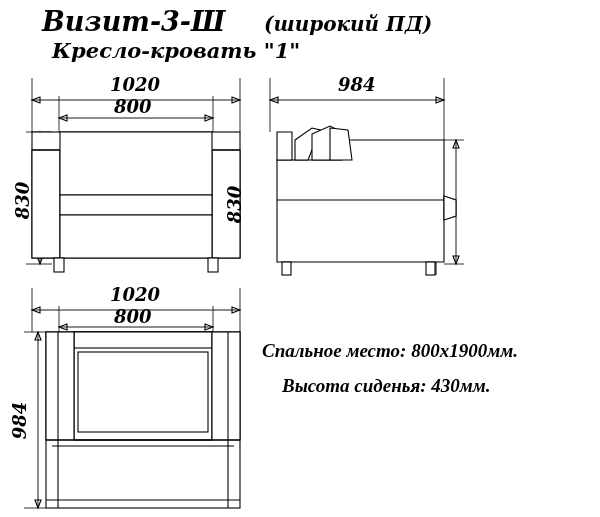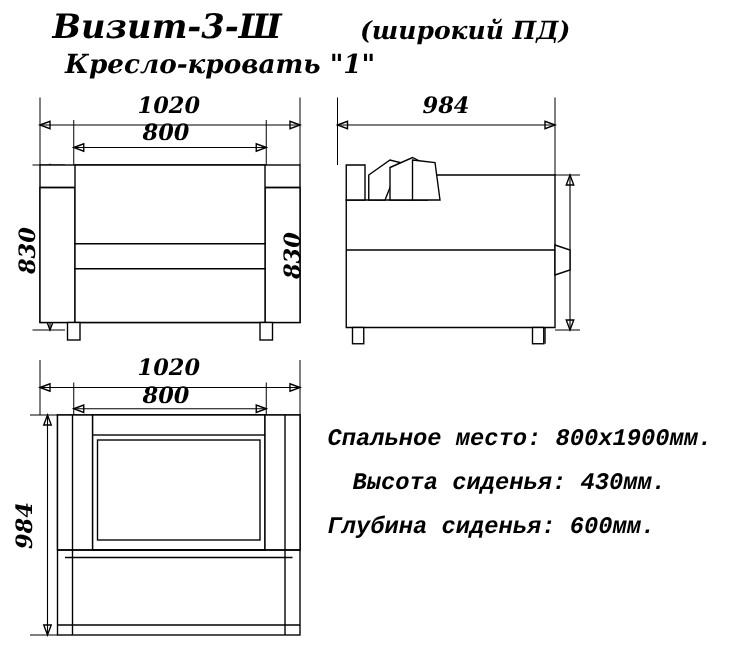--- a/index.html
+++ b/index.html
@@ -34,36 +34,35 @@
   }
   .title-sub-paren {
     position: absolute;
     left: 252px;
     top: 12px;
     font-family: "DejaVu Serif", serif;
     font-style: italic;
     font-weight: bold;
     font-size: 20px;
     white-space: nowrap;
-    margin-left: 24px;
   }
   .title-second {
     position: absolute;
     left: 40px;
     top: 38px;
     font-family: "DejaVu Serif", serif;
     font-style: italic;
     font-weight: bold;
     font-size: 21px;
     white-space: nowrap;
   }
   .spec-line {
     position: absolute;
     left: 250px;
-    font-family: Liberation Mono, monospace;
+    font-family: Liberation Serif, serif;
     font-style: italic;
     font-weight: bold;
     font-size: 19px;
     white-space: nowrap;
   }
   .spec-1 { top: 340px; }
   .spec-2 { top: 375px; margin-left: 20px; }
   .spec-3 { top: 410px; }
 
   .dim-label {
@@ -214,15 +213,14 @@
 
   <div class="dim-label" style="left:326px; top:74px;">984</div>
   <div class="dim-label dim-vert" style="left:204px; top:194px; transform: rotate(-90deg);">830</div>
 
   <div class="dim-label" style="left:98px; top:284px;">1020</div>
   <div class="dim-label" style="left:102px; top:306px;">800</div>
   <div class="dim-label dim-vert" style="left:-11px; top:410px; transform: rotate(-90deg);">984</div>
 
   <div class="spec-line spec-1">Спальное место: 800х1900мм.</div>
   <div class="spec-line spec-2">Высота сиденья: 430мм.</div>
-  <div class="spec-line spec-3">Глубина сиденья: 600мм.</div>
 
 </div>
 
 </body></html>

